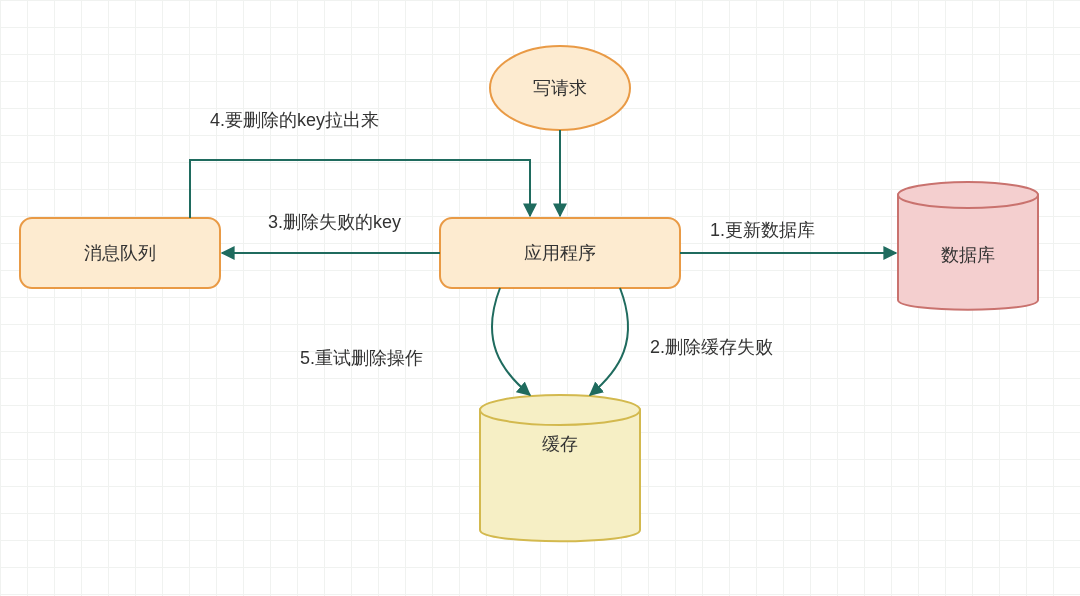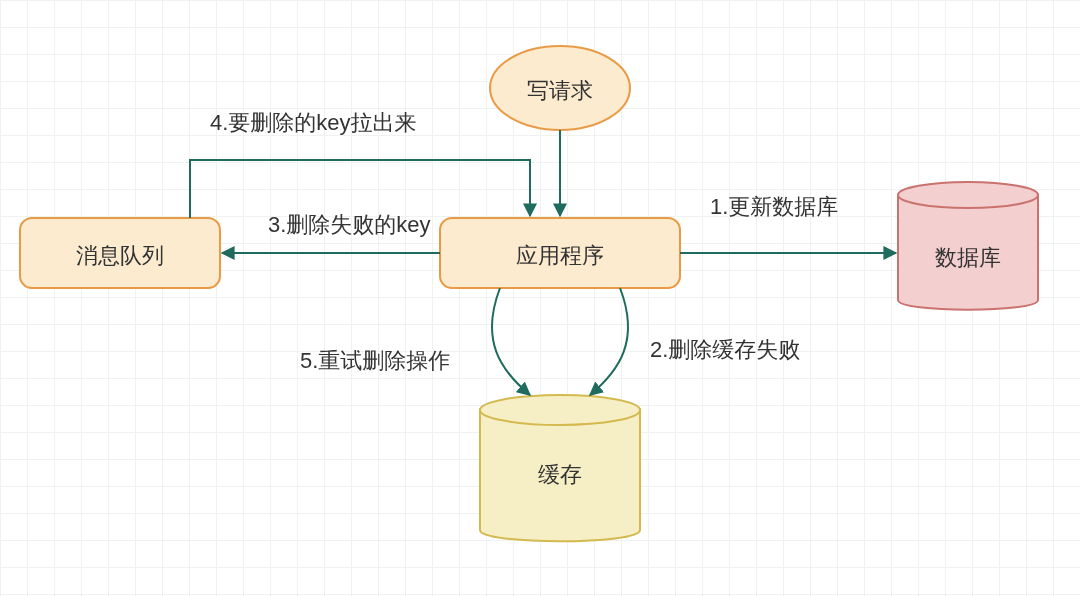--- a/index.html
+++ b/index.html
@@ -12,21 +12,21 @@
     background-color: #ffffff;
     background-image:
       linear-gradient(to right, #f0f2f0 1px, transparent 1px),
       linear-gradient(to bottom, #f0f2f0 1px, transparent 1px);
     background-size: 27px 27px;
     overflow: hidden;
   }
   svg { position: absolute; top: 0; left: 0; }
   .node-label, .edge-label {
     position: absolute;
-    font-size: 22px;
+    font-size: 18px;
     color: #333;
     white-space: nowrap;
   }
   .node-label { text-align: center; }
 </style>
 </head>
 <body>
 
 <svg width="1080" height="596">
   <defs>
@@ -67,19 +67,19 @@
 
   <path d="M 620 288 C 640 340, 620 370, 590 395" fill="none" stroke="#1f6b5e" stroke-width="2" marker-end="url(#arrow)"></path>
 
   <path d="M 500 288 C 480 340, 500 370, 530 395" fill="none" stroke="#1f6b5e" stroke-width="2" marker-end="url(#arrow)"></path>
 </svg>
 
 <div class="node-label" style="left:520px; top:76px; width:80px;">写请求</div>
 <div class="node-label" style="left:500px; top:241px; width:120px;">应用程序</div>
 <div class="node-label" style="left:60px; top:241px; width:120px;font-family:Liberation Serif, serif;">消息队列</div>
 <div class="node-label" style="left:928px; top:243px; width:80px;">数据库</div>
-<div class="node-label" style="left:530px; top:460px; width:60px;">缓存</div>
+<div class="node-label" style="left:530px; top:432px; width:60px;">缓存</div>
 
-<div class="edge-label" style="left:710px; top:192px;">1.更新数据库</div>
+<div class="edge-label" style="left:710px; top:218px;">1.更新数据库</div>
 <div class="edge-label" style="left:650px; top:335px;">2.删除缓存失败</div>
 <div class="edge-label" style="left:268px; top:210px;">3.删除失败的key</div>
 <div class="edge-label" style="left:210px; top:108px;">4.要删除的key拉出来</div>
 <div class="edge-label" style="left:300px; top:335px;margin-top:11px;">5.重试删除操作</div>
 
 </body></html>

